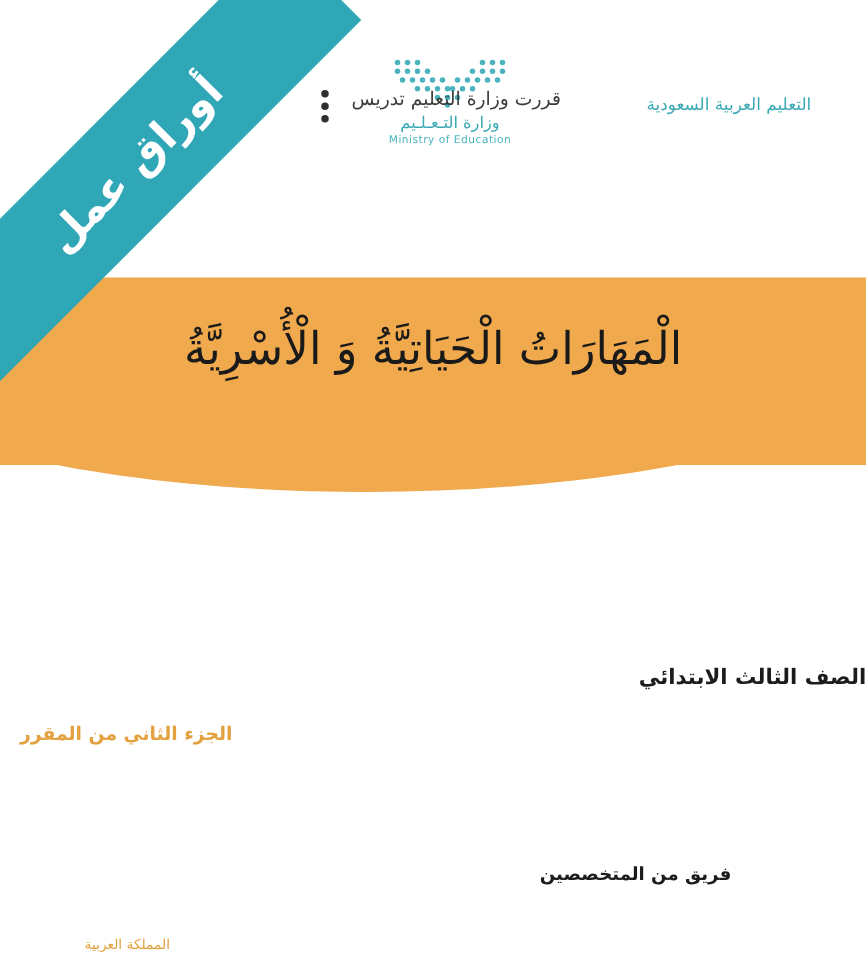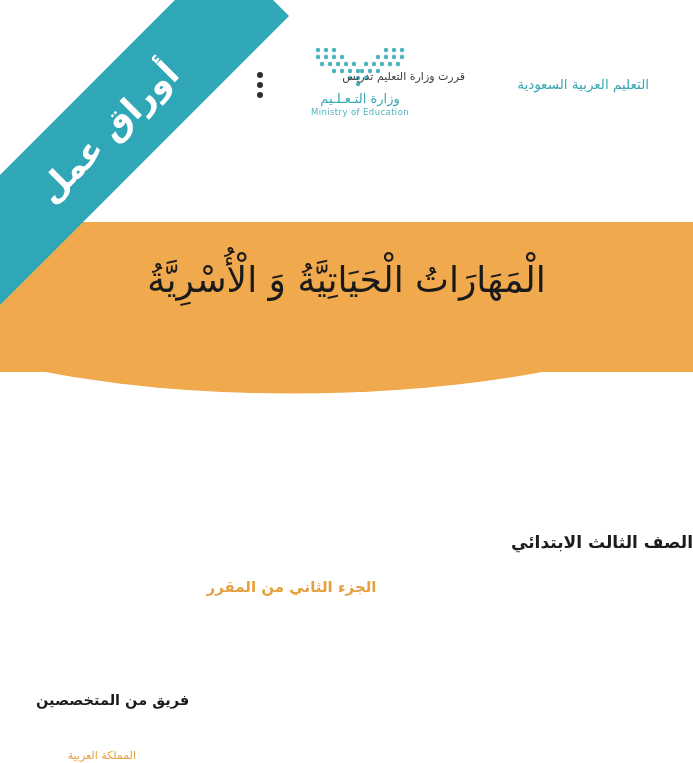--- a/index.html
+++ b/index.html
@@ -64,23 +64,23 @@
     letter-spacing: 0.4px;
     margin-top: 1px;
   }
 
   
   .approval {
     position: absolute;
     top: 68px;
     right: 228px;
     width: 200px;
-    text-align: right;
-    direction: rtl;
-    font-size: 11px;
+    text-align: center;
+    direction: rtl;
+    font-size: 15px;
     color: #3b3b3b;
     line-height: 1.55;
   }
   .approval .ln { white-space: nowrap; }
 
   .dots-col {
     position: absolute;
     top: 72px;
     right: 430px;
     display: flex;
@@ -174,50 +174,49 @@
     width: 693px;
     text-align: right;
     direction: rtl;
     font-size: 17px;
     font-weight: bold;
     color: #1c1c1c;
   }
   .part {
     position: absolute;
     top: 578px;
-    left: 0;
+    left: 16px;
     width: 583px;
+    text-align: left;
+    direction: rtl;
+    font-size: 15px;
+    font-weight: bold;
+    color: #e3a13f;
+  }
+  .authors-1 {
+    position: absolute;
+    top: 662px;
+    left: 0;
+    width: 693px;
     text-align: center;
     direction: rtl;
-    font-size: 15px;
-    font-weight: bold;
-    color: #e3a13f;
-  }
-  .authors-1 {
-    position: absolute;
-    top: 662px;
-    left: 0;
-    width: 693px;
-    text-align: center;
-    direction: rtl;
     font-size: 14.5px;
     font-weight: bold;
     color: #1c1c1c;
   }
   .authors-2 {
     position: absolute;
     top: 692px;
     left: 0;
     width: 585px;
-    text-align: left;
+    text-align: right;
     direction: rtl;
     font-size: 14.5px;
     font-weight: bold;
     color: #1c1c1c;
-    padding-left: 36px;
   }
 
   
   .footer-partial {
     position: absolute;
     left: 16px;
     bottom: 0px;
     width: 120px;
     height: 14px;
     direction: rtl;

